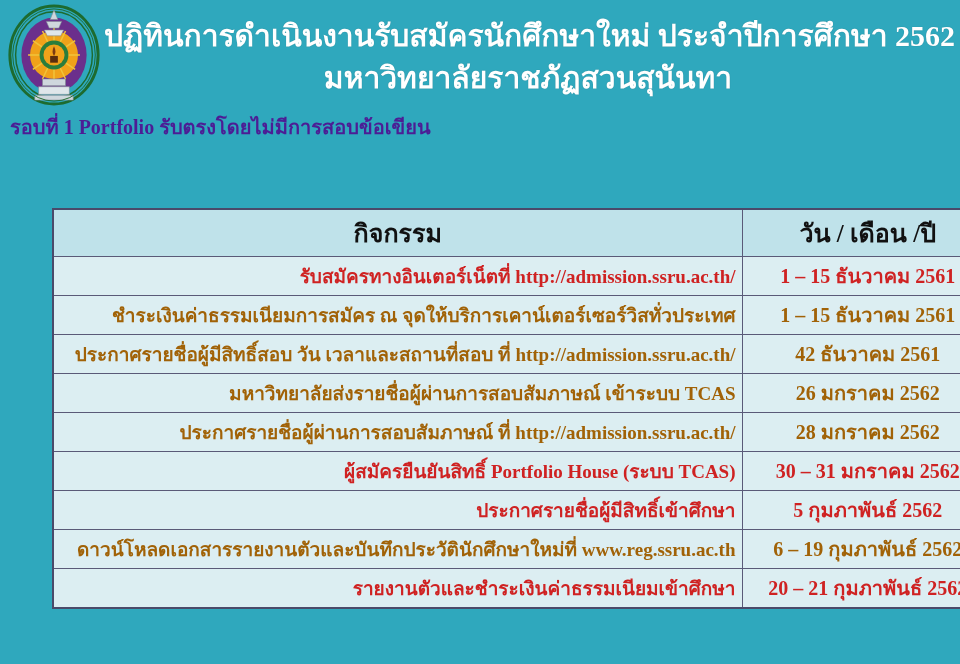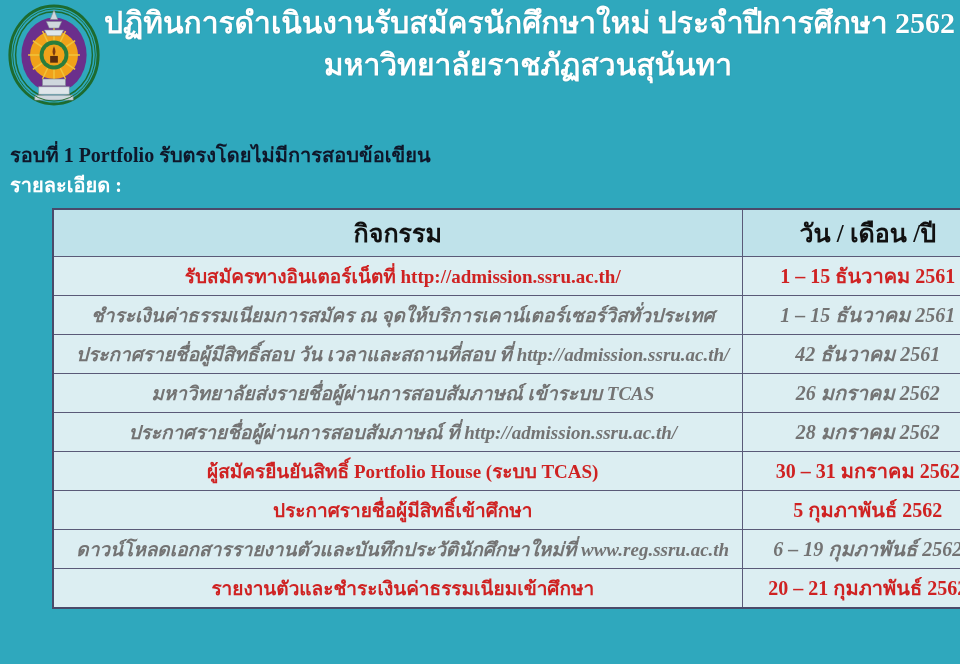--- a/index.html
+++ b/index.html
@@ -28,21 +28,21 @@
     top: 4px;
     width: 96px;
     height: 102px;
   }
   .seal svg { display: block; width: 100%; height: 100%; }
 
   .title-block {
     position: absolute;
     left: 104px;
     right: 8px;
-    top: 2px;
+    top: 15px;
     text-align: center;
   }
   .title-line {
     color: #ffffff;
     font-weight: bold;
     font-size: 30px;
     line-height: 42px;
     letter-spacing: 0px;
     white-space: nowrap;
     text-shadow: 0 0 1px rgba(0,0,0,0.25);
@@ -54,21 +54,21 @@
     left: 10px;
     top: 112px;
     right: 8px;
   }
   .sub-line {
     font-weight: bold;
     font-size: 20px;
     line-height: 30px;
     white-space: nowrap;
   }
-  .sub-round   { color: #0f172a; margin-top: 28px; }
+  .sub-round   { color: #4c1d95; }
   .sub-period  { color: #ffffff; }
   .sub-detail  { color: #ffffff; }
 
   
   .table-wrap {
     position: absolute;
     left: 8px;
     top: 208px;
     width: 941px;
   }
@@ -98,25 +98,25 @@
     font-weight: bold;
     color: #111111;
   }
 
   table.cal tbody td {
     background: #dceef2;
     height: 38px;
     font-size: 19px;
     font-weight: bold;
   }
-  table.cal tbody td.act  { text-align: center;   padding-left: 16px; }
+  table.cal tbody td.act  { text-align: right;   padding-left: 16px; }
   table.cal tbody td.date { text-align: center; font-size: 20px; }
 
   .t-red   { color: #cf2222; }
-  .t-black { color: #737373; font-style: italic; }
+  .t-black { color: #a16207; }
 </style>
 </head>
 <body>
 
 <div class="header">
 
   <div class="seal">
     <svg viewBox="0 0 100 106" xmlns="http://www.w3.org/2000/svg">
       <ellipse cx="50" cy="53" rx="46" ry="51" fill="#2fa8bd" stroke="#1d6b2f" stroke-width="3"></ellipse>
       <ellipse cx="50" cy="53" rx="40" ry="45" fill="#2fa8bd" stroke="#1d6b2f" stroke-width="1.5"></ellipse>
@@ -153,21 +153,20 @@
   </div>
 
   <div class="title-block">
     <div class="title-line">ปฏิทินการดำเนินงานรับสมัครนักศึกษาใหม่  ประจำปีการศึกษา 2562</div>
     <div class="title-line">มหาวิทยาลัยราชภัฏสวนสุนันทา</div>
   </div>
 </div>
 
 <div class="sub-block">
   <div class="sub-line sub-round">รอบที่ 1 Portfolio รับตรงโดยไม่มีการสอบข้อเขียน</div>
-  <div class="sub-line sub-detail">รายละเอียด :</div>
 </div>
 
 <div class="table-wrap">
   <table class="cal">
     <colgroup>
         <col class="c-act">
         <col class="c-date">
       </colgroup>
     <thead>
       <tr>

